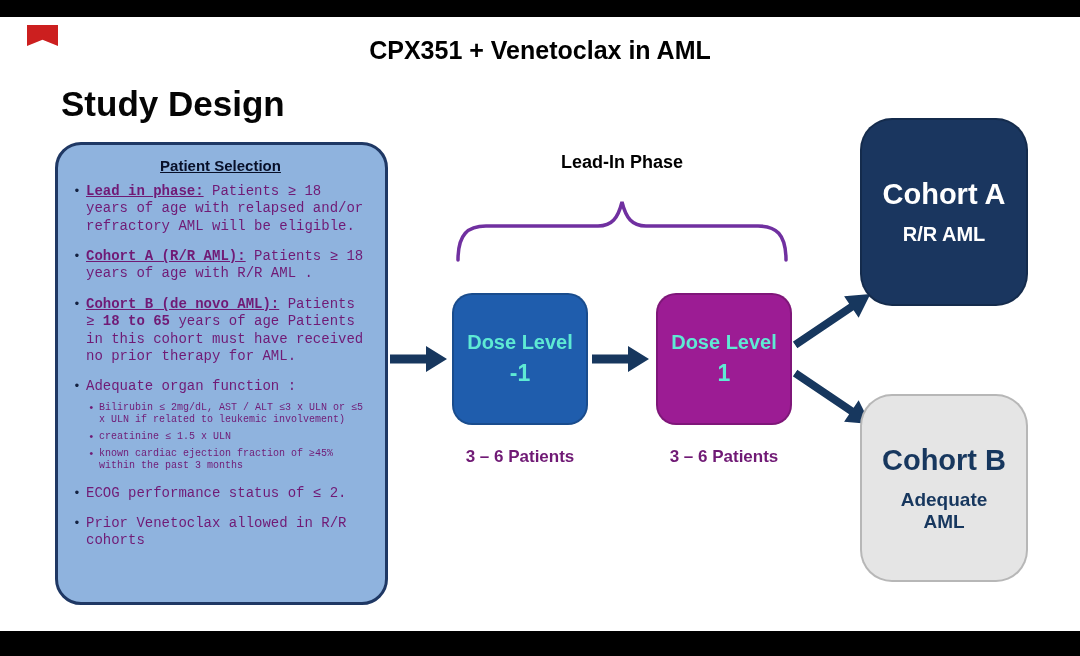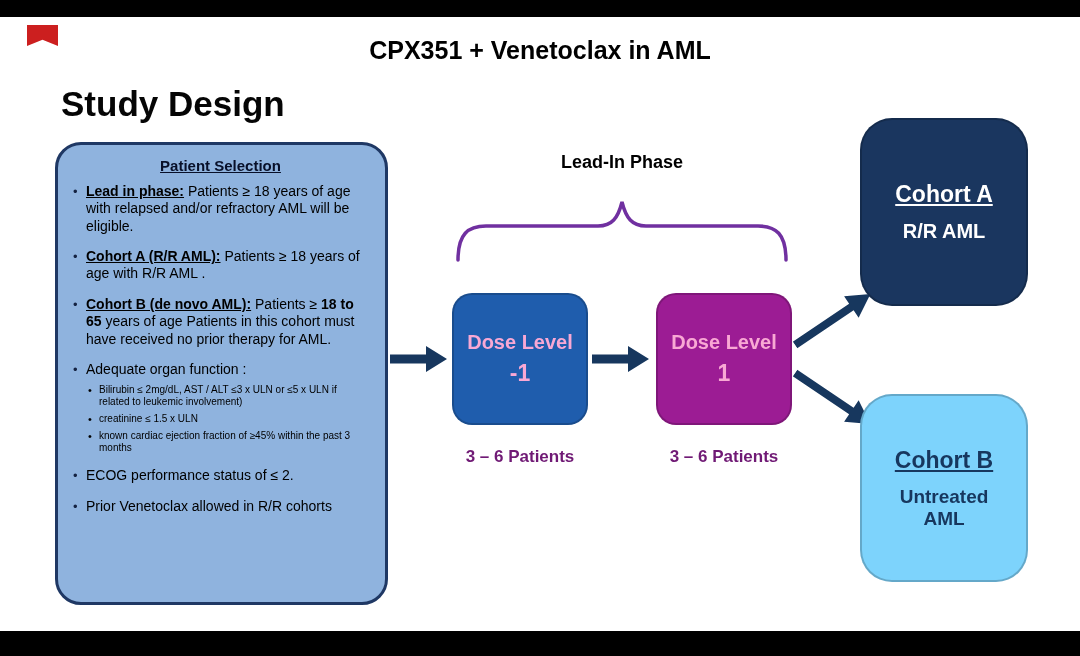--- a/index.html
+++ b/index.html
@@ -17,59 +17,59 @@
   .slide-title { position:absolute; top:36px; left:0; width:100%; text-align:center;
                  font-size:25px; font-weight:bold; color:#000; }
   .section-heading { position:absolute; left:61px; top:84px; font-size:35px; font-weight:bold; color:#050505; }
 
   .panel { position:absolute; left:55px; top:142px; width:333px; height:463px;
            border:3px solid; border-radius:26px; padding:12px 15px 8px 13px; }
   .panel-title { font-size:15px; font-weight:bold; text-decoration:underline;
                  text-align:center; color:#081029; margin-bottom:9px; }
   .bullets { list-style:none; }
   .bullet { position:relative; padding-left:15px; margin-bottom:13px;
-            font-size:14px; line-height:1.24; color:#000000; }
+            font-size:14px; line-height:1.24; color:#701a75;font-family:Liberation Mono, monospace; }
   .bullet::before { content:"•"; position:absolute; left:2px; top:1px; font-size:13px; color:#142241; }
   .lead { font-weight:bold; text-decoration:underline; }
   .sub-bullets { list-style:none; margin-top:6px; }
   .sub-bullet { position:relative; padding-left:13px; margin-bottom:5px;
                 font-size:10px; line-height:1.2; }
   .sub-bullet::before { content:"•"; position:absolute; left:2px; top:0; font-size:11px; }
 
   .lead-in-label { position:absolute; left:452px; top:152px; width:340px; text-align:center;
                    font-size:18px; font-weight:bold; color:#000; }
   .brace { position:absolute; left:452px; top:188px; width:340px; height:78px; }
 
   .arrow { position:absolute; }
   .arrow-1 { left:390px; top:344px; width:58px; height:30px; }
   .arrow-2 { left:590px; top:344px; width:62px; height:30px; }
   .arrow-rot { position:absolute; left:795px; width:92px; height:30px; }
   .arrow-up   { top:330px; transform:rotate(-34deg); transform-origin:0 50%; }
   .arrow-down { top:358px; transform:rotate(34deg);  transform-origin:0 50%; }
   .arrow svg, .arrow-rot svg { display:block; width:100%; height:100%; }
 
   .dose-box { position:absolute; top:293px; width:136px; height:132px; border-radius:20px;
-              border:2px solid rgba(0,0,0,0.18); color:#f9a8d4; display:flex; flex-direction:column;
+              border:2px solid rgba(0,0,0,0.18); color:#5eead4; display:flex; flex-direction:column;
               align-items:center; justify-content:center; gap:6px; font-weight:bold; }
   .dose1 { left:452px; }
   .dose2 { left:656px; }
   .dose-label { font-size:20px; }
   .dose-value { font-size:23px; }
 
   .patients { position:absolute; top:447px; width:136px; text-align:center;
               font-weight:bold; font-size:17px; color:#701a75; white-space:nowrap; }
   .patients-1 { left:452px; }
   .patients-2 { left:656px; }
 
   .cohort { position:absolute; left:860px; width:168px; height:188px; border-radius:32px;
             display:flex; flex-direction:column; align-items:center; justify-content:center;
             gap:12px; color:#fff; font-weight:bold; border:2px solid rgba(0,0,0,0.2); }
   .cohort-a { top:118px; }
   .cohort-b { top:394px; }
-  .cohort-title { font-size:23px; text-decoration:underline; }
+  .cohort-title { font-size:29px; }
   .cohort-sub { font-size:20px; text-align:center; line-height:1.12; }
   .cohort-b .cohort-sub { font-size:19px; max-width:112px; }
 </style>
 </head>
 <body>
 
 <div class="slide">
 
   <div class="letterbox letterbox-top"></div>
 
@@ -133,20 +133,20 @@
     <svg viewBox="0 0 92 30">
       <polygon points="0,11 68,11 68,2 91,15 68,28 68,19 0,19" style="fill: rgb(23, 55, 94);"></polygon>
     </svg>
   </div>
 
   <div class="cohort cohort-a" style="background: rgb(26, 54, 95);">
     <div class="cohort-title">Cohort A</div>
     <div class="cohort-sub">R/R AML</div>
   </div>
 
-  <div class="cohort cohort-b" style="background: #7dd3fc; color: rgb(23, 55, 94);">
+  <div class="cohort cohort-b" style="background: #e5e5e5; color: rgb(23, 55, 94);">
     <div class="cohort-title">Cohort B</div>
-    <div class="cohort-sub">Untreated AML</div>
+    <div class="cohort-sub">Adequate AML</div>
   </div>
 
   <div class="letterbox letterbox-bottom"></div>
 
 </div>
 
 </body></html>

